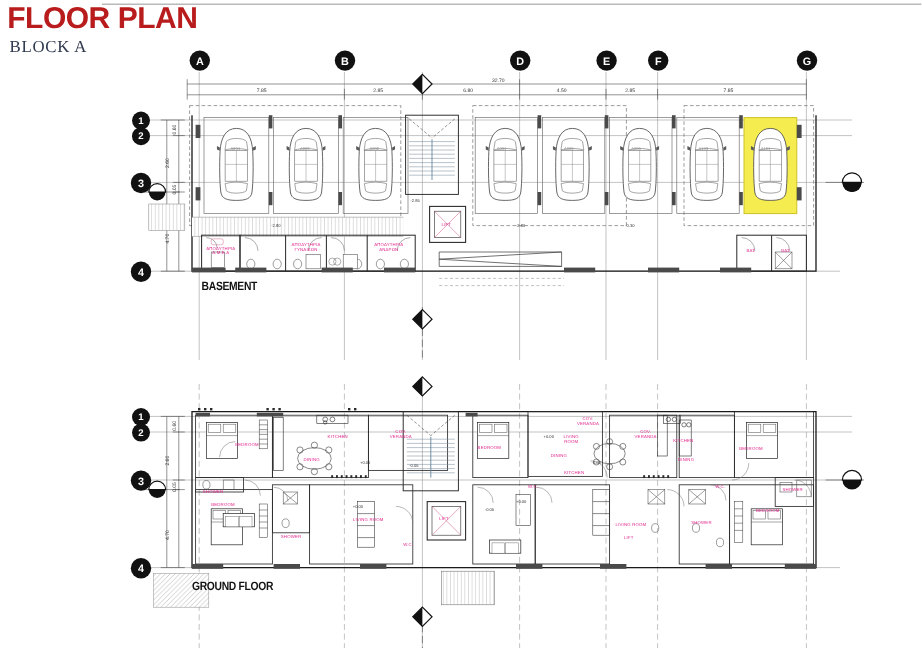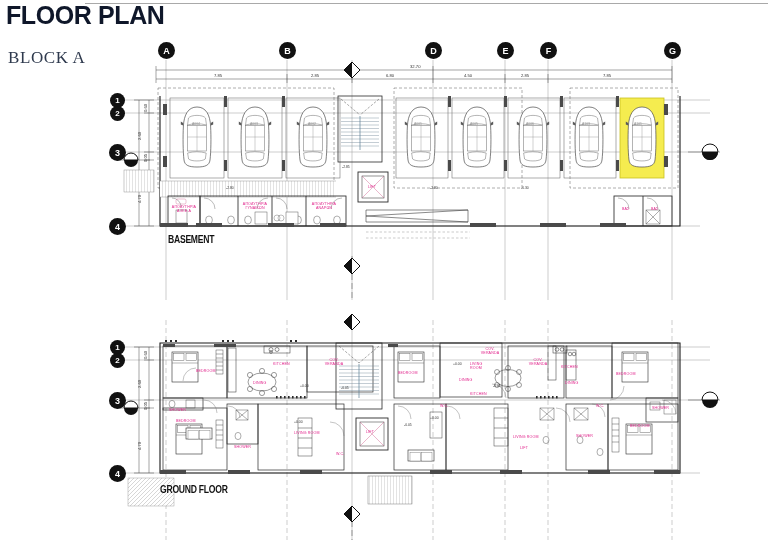--- a/index.html
+++ b/index.html
@@ -7,29 +7,29 @@
     width:768px;height:548px;position:relative;overflow:hidden;
     font-family:"Liberation Sans", sans-serif;
     color:#222;
   }
   #stage{position:absolute;left:0;top:0;width:768px;height:548px;}
 
   
   .title-main{
     position:absolute;left:6px;top:2px;
     font-size:25px;font-weight:bold;letter-spacing:-0.4px;
-    color:#0f172a;font-family:"Liberation Sans", sans-serif;
+    color:#b91c1c;font-family:"Liberation Sans", sans-serif;
     line-height:1.05;
   }
   .title-rule{
     position:absolute;left:85px;top:3px;width:683px;height:1px;background:#a9a9a9;
   }
   .title-sub{
-    position:absolute;left:8px;top:48px;
-    font-size:17px;letter-spacing:0.6px;color:#2f3a4e;
+    position:absolute;left:8px;top:32px;
+    font-size:14px;letter-spacing:0.6px;color:#2f3a4e;
     font-family:"Liberation Serif", serif;
   }
 
   
   svg.layer{position:absolute;left:0;top:0;width:768px;height:548px;overflow:visible;}
 
   
   .bub{
     position:absolute;width:17px;height:17px;border-radius:50%;
     background:#111;color:#fff;font-size:9px;font-weight:bold;

